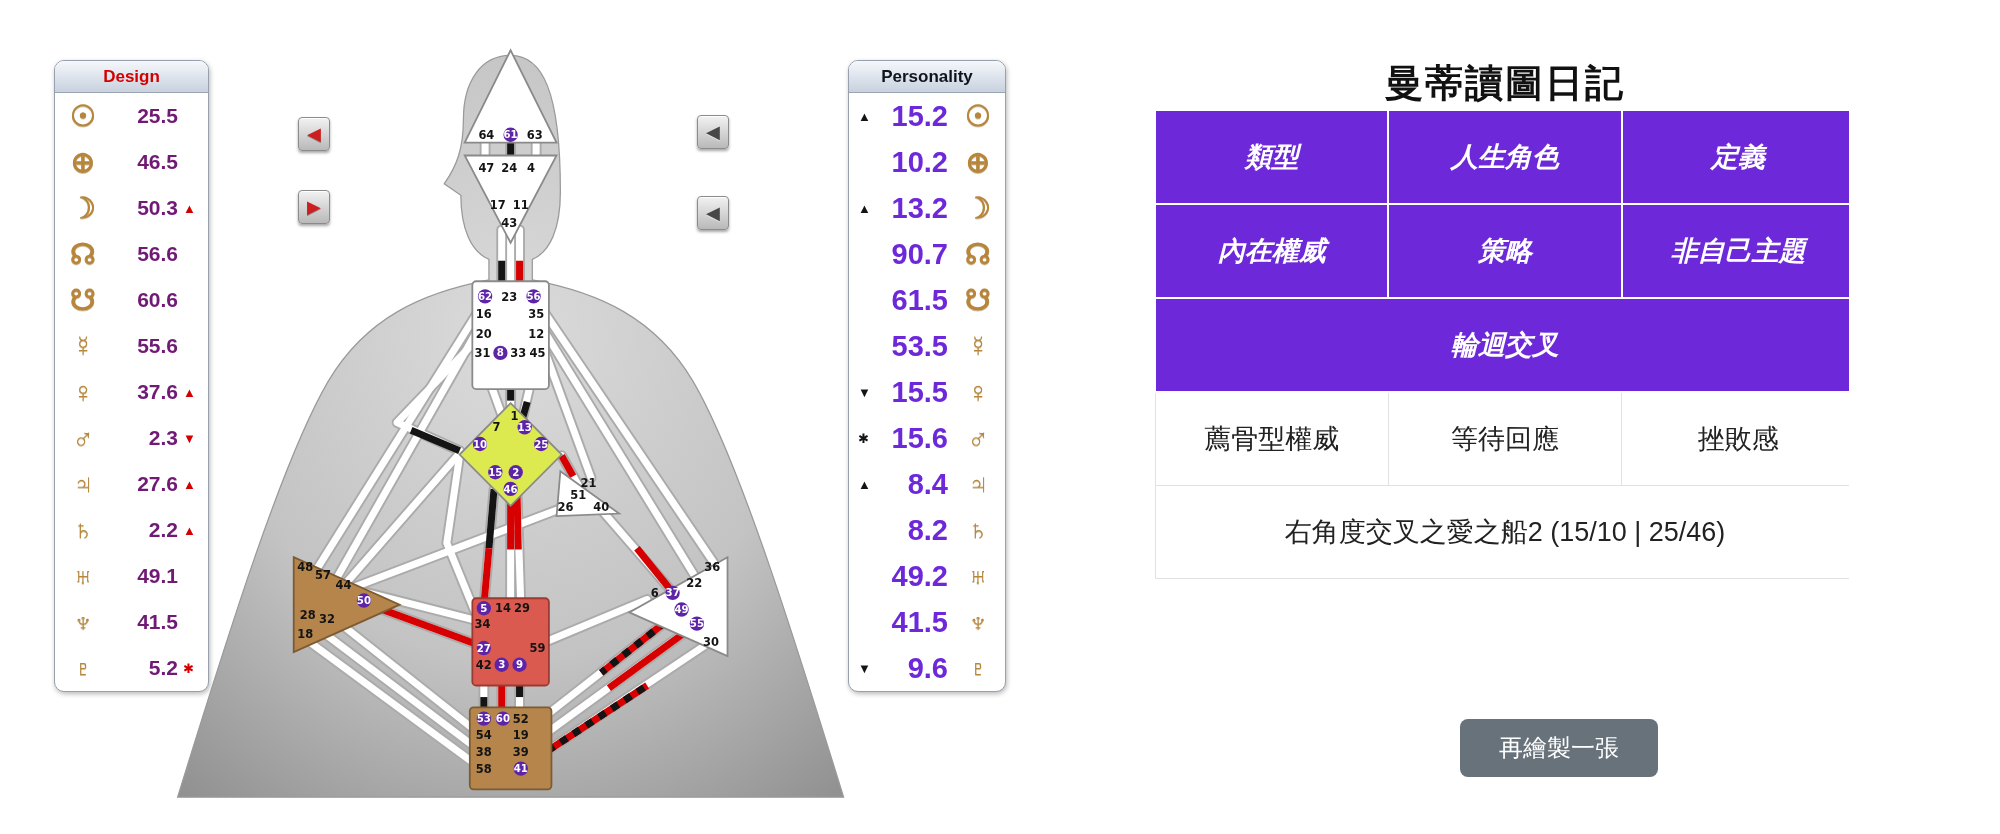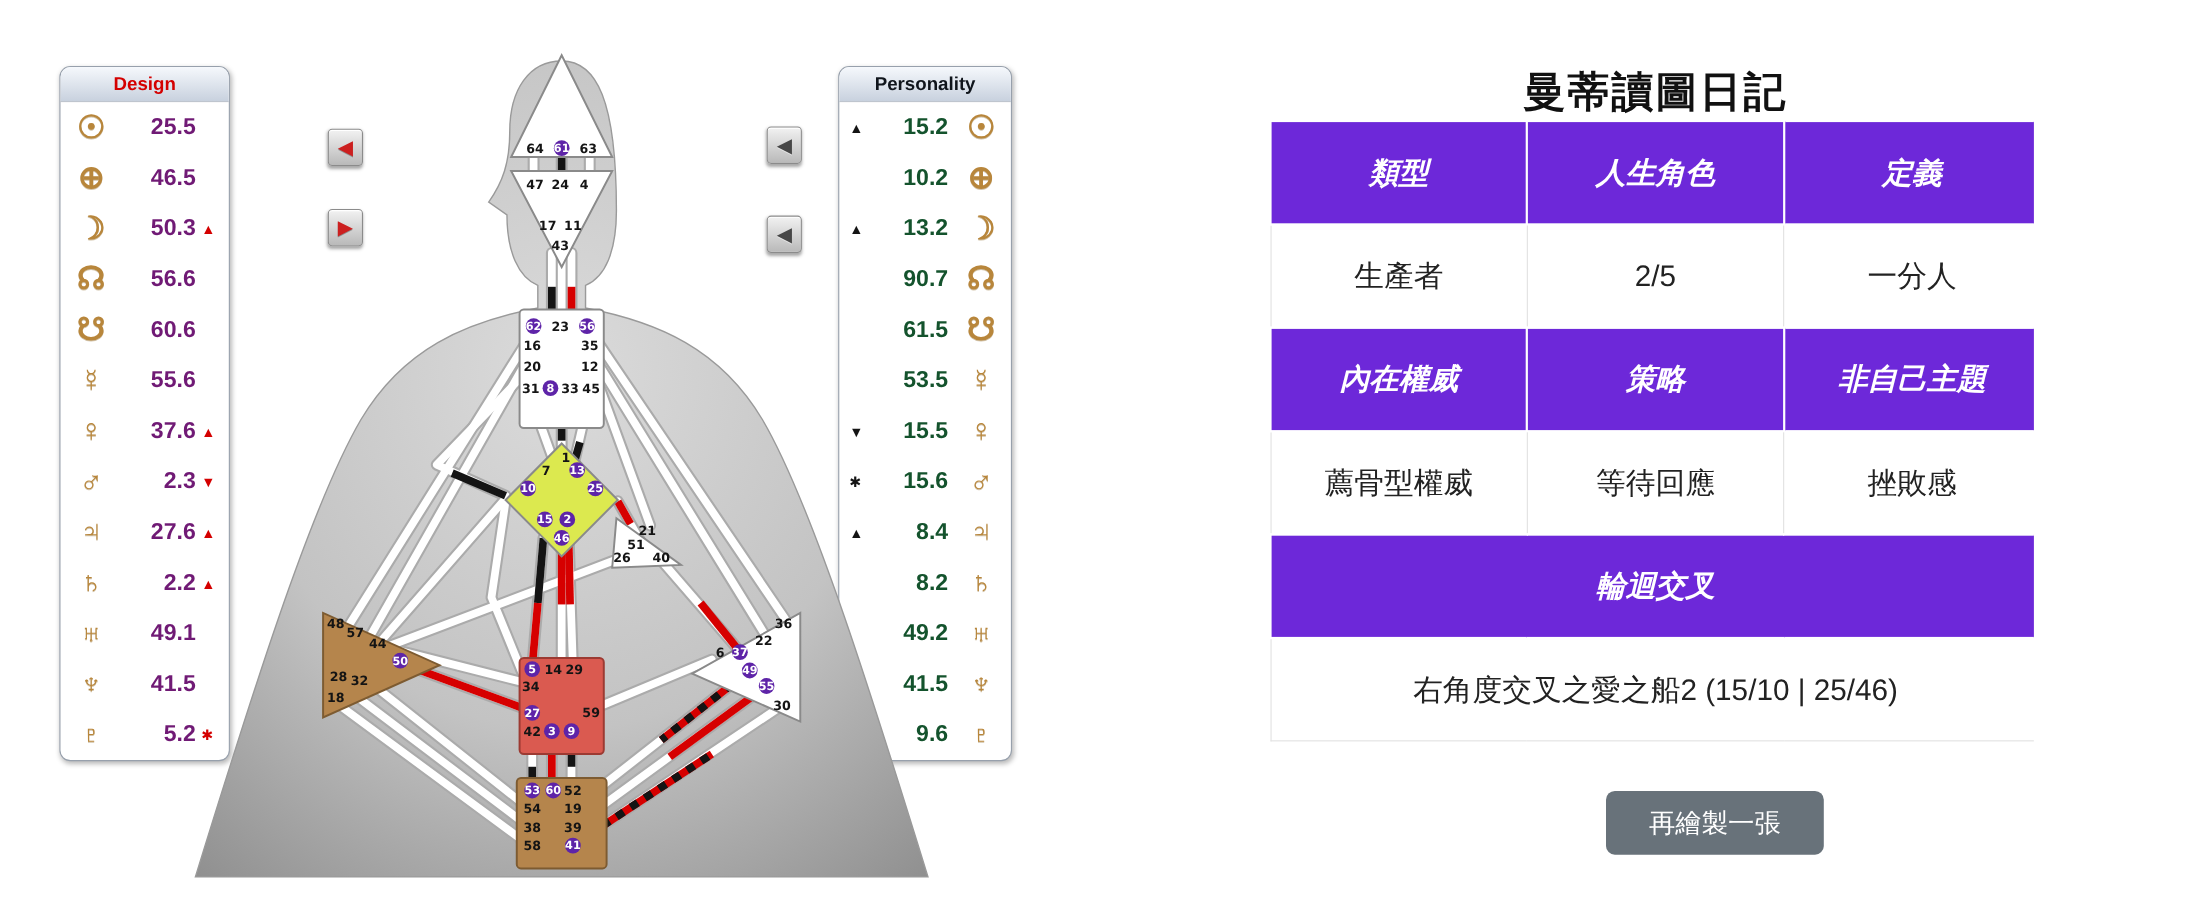--- a/index.html
+++ b/index.html
@@ -6,30 +6,30 @@
   .stage{position:relative;width:1849px;height:834px;background:#fff;overflow:hidden;
          font-family:"Liberation Sans",sans-serif;}
 
   
   .panel{position:absolute;background:#fff;border:1px solid #97a0ac;border-radius:10px;
          box-shadow:1px 2px 5px rgba(0,0,0,.28);}
   .panel-header{height:31px;line-height:31px;text-align:center;font-weight:bold;font-size:17px;
          background:linear-gradient(#f5f8fc,#c8d1de);border-bottom:1px solid #9aa5b2;
          border-radius:9px 9px 0 0;}
   .design{left:54px;top:60px;width:153px;}
-  .personality{left:762px;top:60px;width:156px;}
+  .personality{left:848px;top:60px;width:156px;}
   .design .panel-header{color:#d40000;}
   .personality .panel-header{color:#10151c;}
   .prow{display:flex;align-items:center;height:46px;padding:0 9px;}
   .glyph{font-size:29px;line-height:29px;color:#b8863b;font-weight:bold;width:38px;text-align:center;
          text-shadow:0 1px 0 rgba(120,80,10,.35);}
   .design .val{flex:1;text-align:right;color:#701a75;font-weight:bold;font-size:21px;padding-right:5px;}
   .design .marker{width:16px;color:#d40000;font-size:13px;text-align:left;}
   .personality .marker{width:19px;color:#141414;font-size:13px;text-align:left;}
-  .personality .val{flex:1;text-align:right;color:#14532d;font-weight:bold;font-size:21px;padding-right:12px;}
+  .personality .val{flex:1;text-align:right;color:#6d28d9;font-weight:bold;font-size:29px;padding-right:12px;}
   .personality .glyph{width:36px;}
 
   
   .nav-btn{position:absolute;width:32px;height:34px;border:1px solid #8b8b8b;border-radius:4px;
          background:linear-gradient(#f2f2f2,#b9b9b9);box-shadow:0 2px 3px rgba(0,0,0,.35), inset 0 1px 0 #fff;
          display:flex;align-items:center;justify-content:center;cursor:pointer;padding:0;}
   .arr{font-size:18px;line-height:18px;}
   .arr.red{color:#cc1f1f;text-shadow:0 1px 0 rgba(0,0,0,.3);}
   .arr.gray{color:#474747;text-shadow:0 1px 0 rgba(255,255,255,.5);}
 
@@ -434,38 +434,33 @@
   <div class="right-side">
     <div class="page-title">曼蒂讀圖日記</div>
     <table class="info-table">
       <tbody>
         <tr>
           <th>類型</th>
           <th>人生角色</th>
           <th>定義</th>
         </tr>
         <tr>
-          <td>生產者</td>
-          <td>2/5</td>
-          <td>一分人</td>
-        </tr>
-        <tr>
           <th>內在權威</th>
           <th>策略</th>
           <th>非自己主題</th>
+        </tr>
+        <tr>
+          <th colspan="3">輪迴交叉</th>
         </tr>
         <tr>
           <td>薦骨型權威</td>
           <td>等待回應</td>
           <td>挫敗感</td>
         </tr>
         <tr>
-          <th colspan="3">輪迴交叉</th>
-        </tr>
-        <tr>
           <td colspan="3">右角度交叉之愛之船2 (15/10 | 25/46)</td>
         </tr>
       </tbody>
     </table>
   </div>
 
   <button class="redraw-btn">再繪製一張</button>
 
 </div>
 

